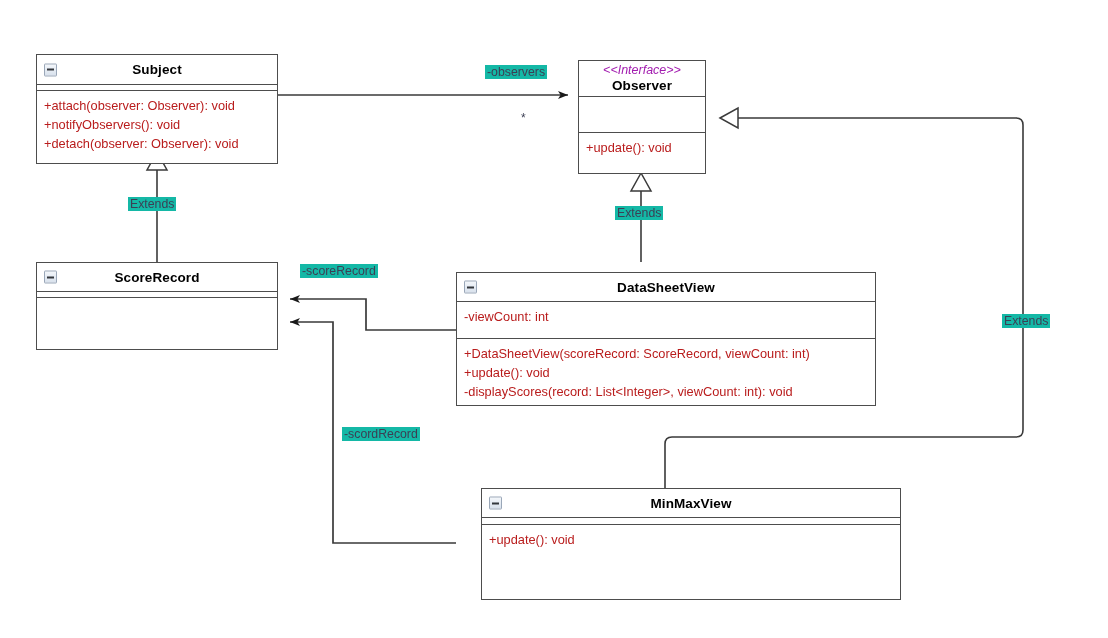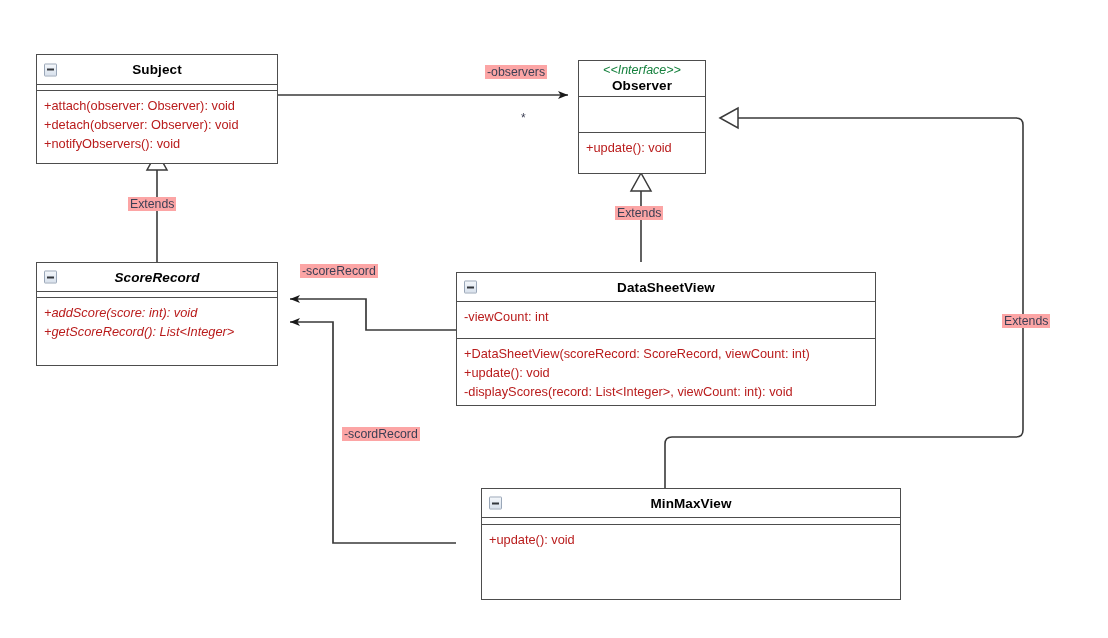--- a/index.html
+++ b/index.html
@@ -47,21 +47,21 @@
     align-items: center;
     justify-content: center;
   }
   .cls-header.with-stereo {
     line-height: 1.22;
   }
   .stereo {
     font-style: italic;
     font-weight: normal;
     font-size: 12.5px;
-    color: #15803d;
+    color: #a21caf;
   }
   .cls-name {
     font-weight: bold;
     font-size: 13.5px;
     letter-spacing: 0.1px;
   }
   .collapse-btn {
     position: absolute;
     left: 7px;
     top: 50%;
@@ -100,21 +100,21 @@
   .member {
     white-space: nowrap;
     color: #b91c1c;
   }
   .edge-label {
     position: absolute;
     font-size: 12.3px;
     color: #3c3f54;
     white-space: nowrap;
     z-index: 7;
-    background: #fca5a5;
+    background: #14b8a6;
     padding: 0 2px;
   }
   .mult-label {
     position: absolute;
     font-size: 12px;
     color: #3c3f54;
     z-index: 7;
   }
 </style>
 </head>
@@ -160,46 +160,42 @@
   </svg>
 
   <div class="uml-class" style="left:36px; top:44px; width:242px; height:110px;margin-top:10px;">
     <div class="cls-header" style="height:30px;">
       <span class="collapse-btn"></span>
       <span class="cls-name">Subject</span>
     </div>
     <div class="cls-section empty-sec" style="height:6px; border-bottom:1.4px solid #4d4d4d;"></div>
     <div class="cls-section">
       <div class="member">+attach(observer: Observer): void</div>
+      <div class="member">+notifyObservers(): void</div>
       <div class="member">+detach(observer: Observer): void</div>
-      <div class="member">+notifyObservers(): void</div>
     </div>
   </div>
 
   <div class="uml-class" style="left:578px; top:60px; width:128px; height:114px;">
     <div class="cls-header with-stereo" style="height:36px;">
       <span class="stereo">&lt;&lt;Interface&gt;&gt;</span>
       <span class="cls-name">Observer</span>
     </div>
     <div class="cls-section empty-sec divider" style="height:36px;"></div>
     <div class="cls-section">
       <div class="member">+update(): void</div>
     </div>
   </div>
 
-  <div class="uml-class" style="left:36px; top:262px; width:242px; height:104px;font-style:italic;">
+  <div class="uml-class" style="left:36px; top:262px; width:242px; height:88px;">
     <div class="cls-header" style="height:29px;">
       <span class="collapse-btn"></span>
       <span class="cls-name">ScoreRecord</span>
     </div>
     <div class="cls-section empty-sec" style="height:6px; border-bottom:1.4px solid #4d4d4d;"></div>
-    <div class="cls-section">
-      <div class="member">+addScore(score: int): void</div>
-      <div class="member">+getScoreRecord(): List&lt;Integer&gt;</div>
-    </div>
   </div>
 
   <div class="uml-class" style="left:456px; top:272px; width:420px; height:134px;">
     <div class="cls-header" style="height:29px;">
       <span class="collapse-btn"></span>
       <span class="cls-name">DataSheetView</span>
     </div>
     <div class="cls-section divider" style="height:37px;">
       <div class="member">-viewCount: int</div>
     </div>

